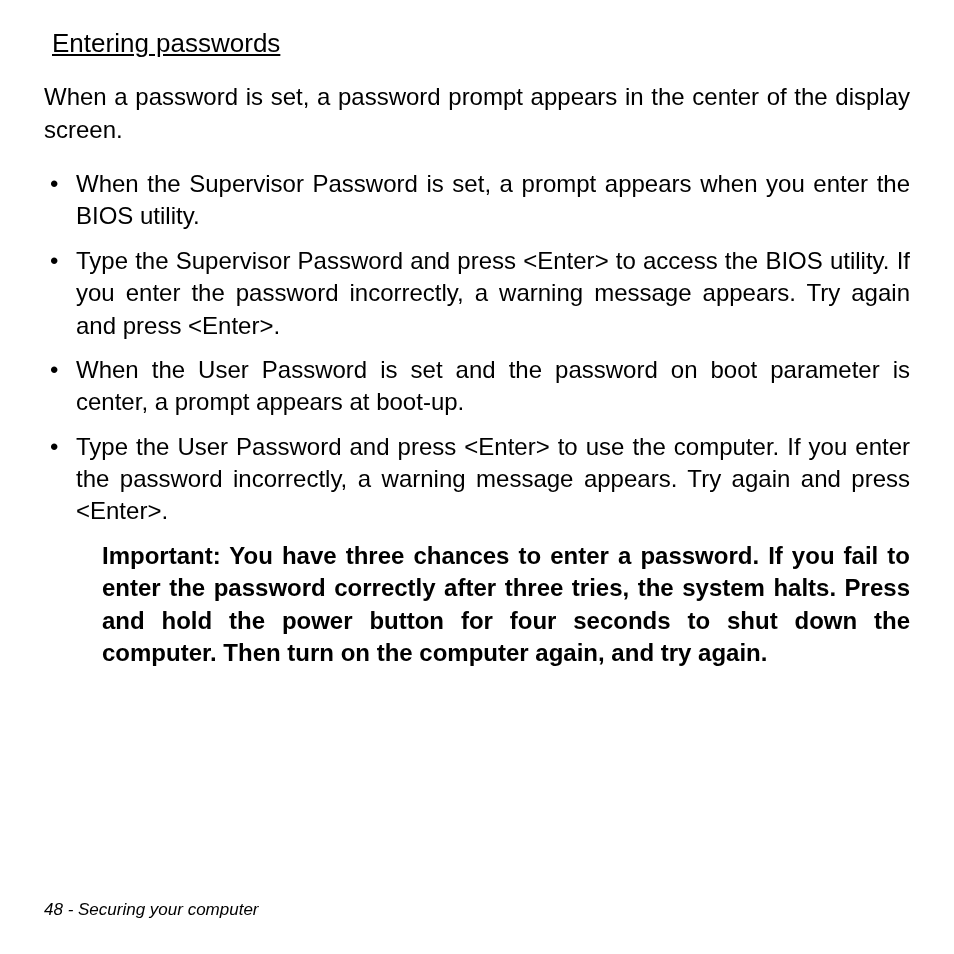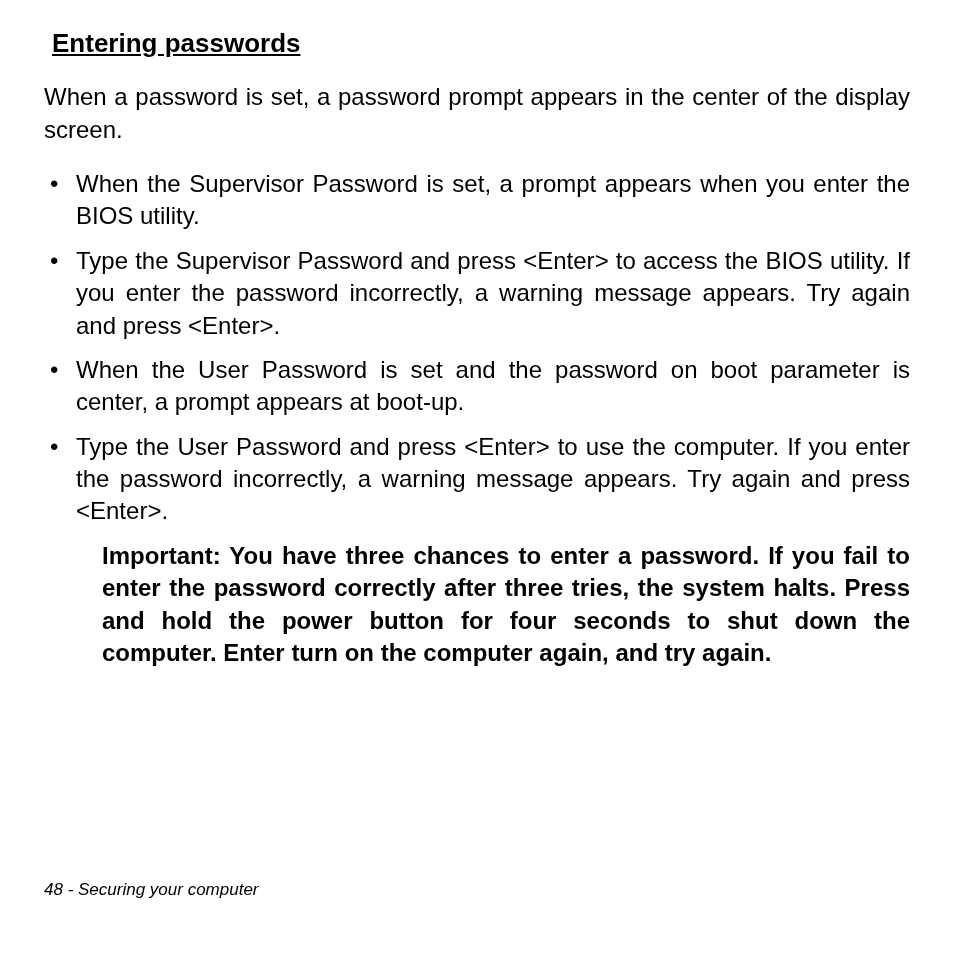--- a/index.html
+++ b/index.html
@@ -1,20 +1,20 @@
 <!DOCTYPE html>
 <html><head>
 <meta charset="utf-8">
 <style>
   * { margin: 0; padding: 0; box-sizing: border-box; }
   html, body { width: 954px; height: 954px; background: #fff; font-family: Arial, Helvetica, sans-serif; color: #000; }
   .page { width: 954px; height: 954px; position: relative; padding: 28px 44px 0 44px; }
   .section-heading {
     font-size: 26px;
-    font-weight: bold;
+    font-weight: normal;
     text-decoration: underline;
     margin-left: 8px;
     margin-bottom: 22px;
     line-height: 1.2;
   }
   .intro {
     font-size: 24px;
     text-align: justify;
     line-height: 1.35;
     margin-bottom: 22px;
@@ -40,21 +40,21 @@
     font-size: 24px;
     font-weight: bold;
     text-align: justify;
     line-height: 1.35;
     padding-left: 58px;
     margin-top: 6px;
   }
   .footer {
     position: absolute;
     left: 44px;
-    bottom: 54px;
+    bottom: 34px;
     font-size: 17px;
     font-style: italic;
   }
 </style>
 </head>
 <body>
 
 <div class="page">
 
   <h2 class="section-heading">Entering passwords</h2>
@@ -73,16 +73,16 @@
     <li>
       <span class="dot">•</span>
       <span>When the User Password is set and the password on boot parameter is center, a prompt appears at boot-up.</span>
     </li>
     <li>
       <span class="dot">•</span>
       <span><span>Type the User Password and press &lt;</span><span class="b">Enter</span><span>&gt; to use the computer. If you enter the password incorrectly, a warning message appears. Try again and press &lt;</span><span class="b">Enter</span><span>&gt;.</span></span>
     </li>
   </ul>
 
-  <p class="note">Important: You have three chances to enter a password. If you fail to enter the password correctly after three tries, the system halts. Press and hold the power button for four seconds to shut down the computer. Enter turn on the computer again, and try again.</p>
+  <p class="note">Important: You have three chances to enter a password. If you fail to enter the password correctly after three tries, the system halts. Press and hold the power button for four seconds to shut down the computer. Then turn on the computer again, and try again.</p>
 
   <div class="footer">48 - Securing your computer</div>
 </div>
 
 </body></html>

